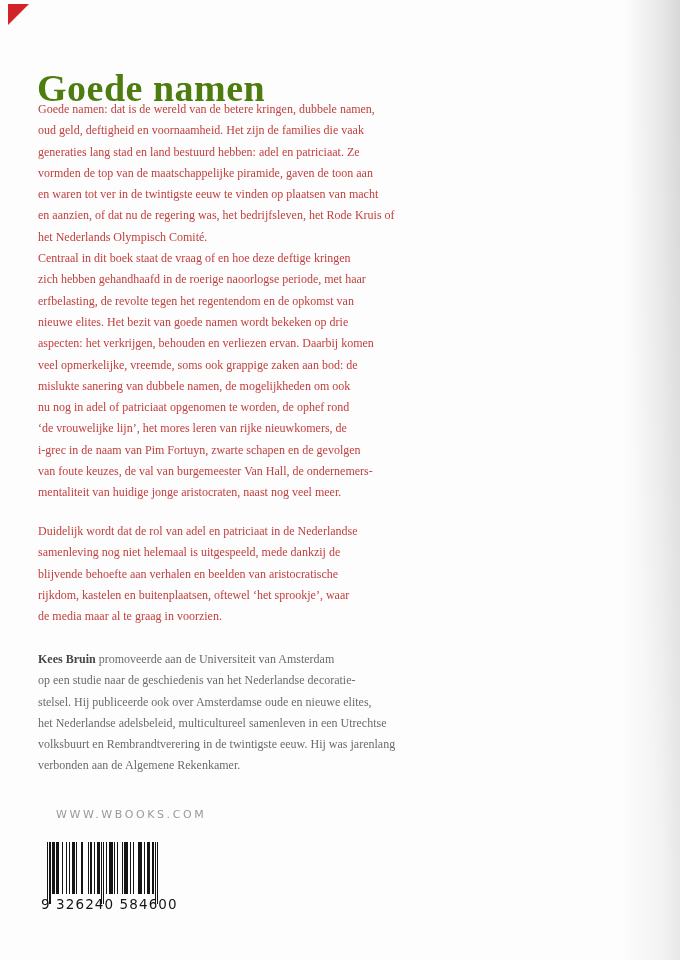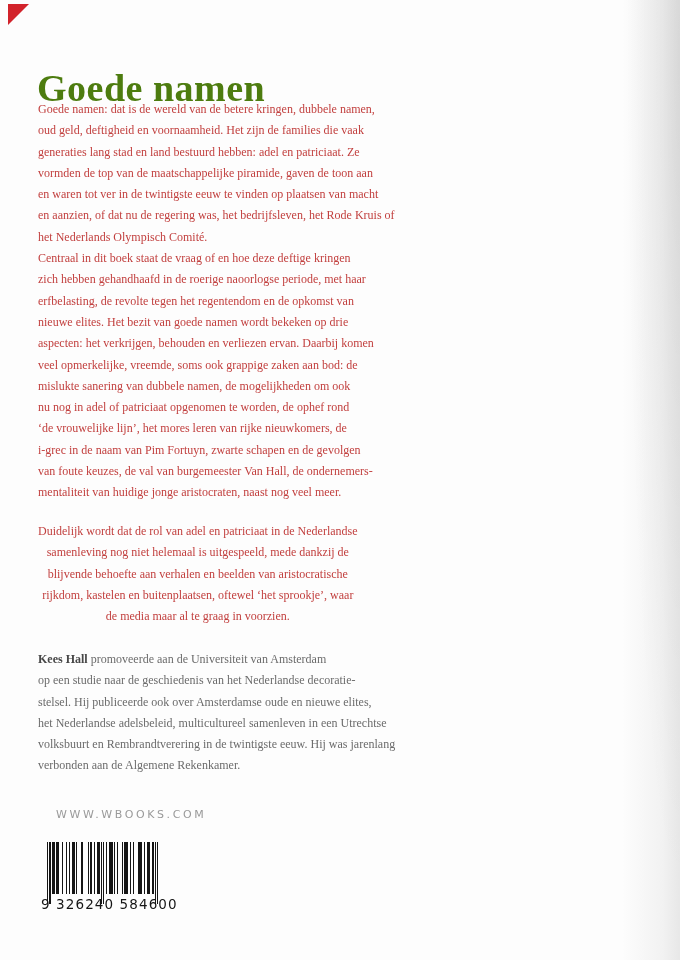--- a/index.html
+++ b/index.html
@@ -41,21 +41,21 @@
   }
   .par {
     position: absolute;
     left: 38px;
     font-size: 12px;
     line-height: 21.3px;
     white-space: pre;
   }
   .red-par { color: var(--accent, #c2403f); }
   .synopsis   { top: 99px;  }
-  .conclusion { top: 521px; text-align: center; }
+  .conclusion { top: 521px; }
   .author-bio { top: 649px; color: #6b6b6b; }
   .author-bio .author-name { font-weight: 700; color: #474747; }
   .website {
     position: absolute;
     left: 56px;
     top: 808px;
     font-family: "DejaVu Sans", sans-serif;
     font-size: 11px;
     letter-spacing: 2.6px;
     color: #9a9a9a;
@@ -114,21 +114,21 @@
 i-grec in de naam van Pim Fortuyn, zwarte schapen en de gevolgen
 van foute keuzes, de val van burgemeester Van Hall, de ondernemers-
 mentaliteit van huidige jonge aristocraten, naast nog veel meer.</div>
 
   <div class="par red-par conclusion">Duidelijk wordt dat de rol van adel en patriciaat in de Nederlandse
 samenleving nog niet helemaal is uitgespeeld, mede dankzij de
 blijvende behoefte aan verhalen en beelden van aristocratische
 rijkdom, kastelen en buitenplaatsen, oftewel ‘het sprookje’, waar
 de media maar al te graag in voorzien.</div>
 
-  <div class="par author-bio"><span class="author-name">Kees Hall</span><span> promoveerde aan de Universiteit van Amsterdam
+  <div class="par author-bio"><span class="author-name">Kees Bruin</span><span> promoveerde aan de Universiteit van Amsterdam
 op een studie naar de geschiedenis van het Nederlandse decoratie-
 stelsel. Hij publiceerde ook over Amsterdamse oude en nieuwe elites,
 het Nederlandse adelsbeleid, multicultureel samenleven in een Utrechtse
 volksbuurt en Rembrandtverering in de twintigste eeuw. Hij was jarenlang
 verbonden aan de Algemene Rekenkamer.</span></div>
 
   <div class="website">WWW.WBOOKS.COM</div>
 
   <div class="barcode">
     <div class="bc-bars">

